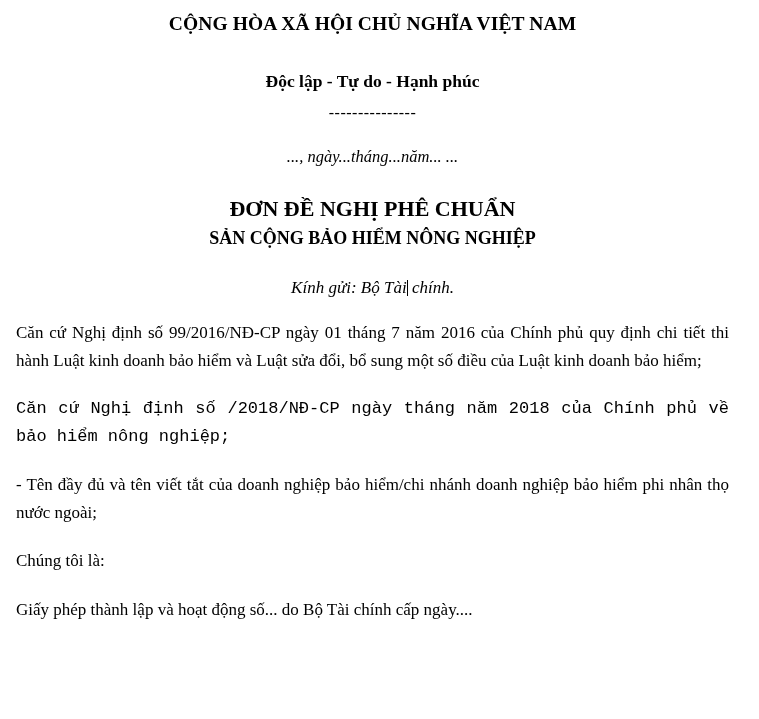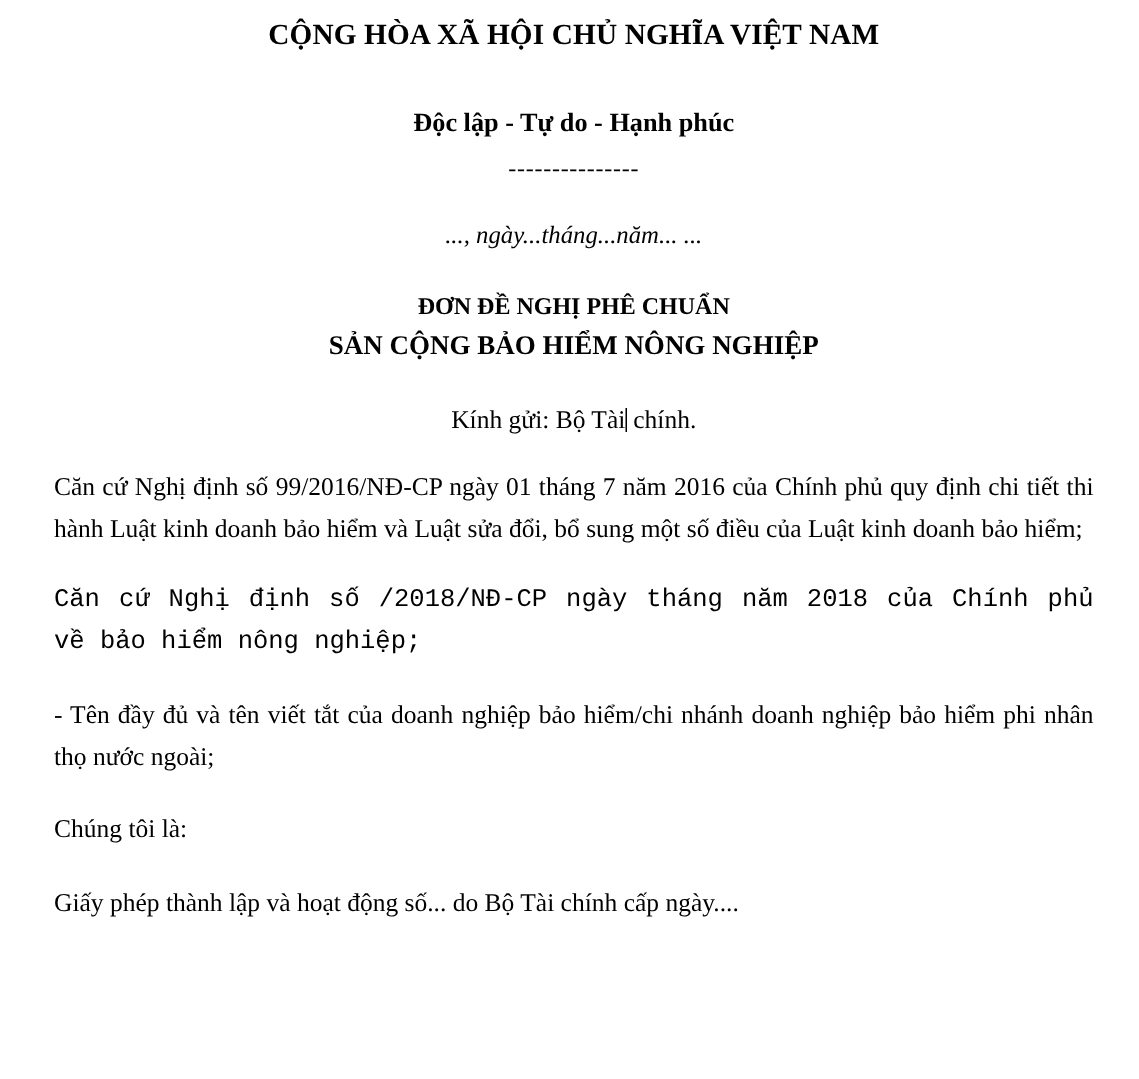--- a/index.html
+++ b/index.html
@@ -11,21 +11,21 @@
     width: 759px;
     height: 719px;
     overflow: hidden;
     font-family: "Liberation Serif", "DejaVu Serif", serif;
     color: #000000;
   }
   .page {
     width: 759px;
     height: 628px;
     box-sizing: border-box;
-    padding: 8px 30px 0 36px;
+    padding: 8px 30px 0 16px;
     position: relative;
   }
   .center {
     text-align: center;
   }
   .national-title {
     font-size: 19.5px;
     font-weight: bold;
     letter-spacing: 0.1px;
     margin-top: 4px;
@@ -45,37 +45,38 @@
     letter-spacing: 0.5px;
     line-height: 1.1;
   }
   .dateline {
     font-size: 16.5px;
     font-style: italic;
     margin-top: 25px;
     line-height: 1.2;
   }
   .doc-title {
-    font-size: 16px;
+    font-size: 22px;
     font-weight: bold;
     margin-top: 27px;
     line-height: 1.35;
   }
   .doc-title-2 {
     font-size: 18px;
     font-weight: bold;
     margin-top: 3px;
     line-height: 1.35;
   }
   .recipient {
     font-size: 17px;
     margin-top: 27px;
     text-align: center;
     line-height: 1.2;
     position: relative;
+    font-style: italic;
   }
   .caret {
     display: inline-block;
     width: 1px;
     height: 16px;
     background: #000;
     vertical-align: -3px;
     margin: 0 0px;
   }
   .body-para {

